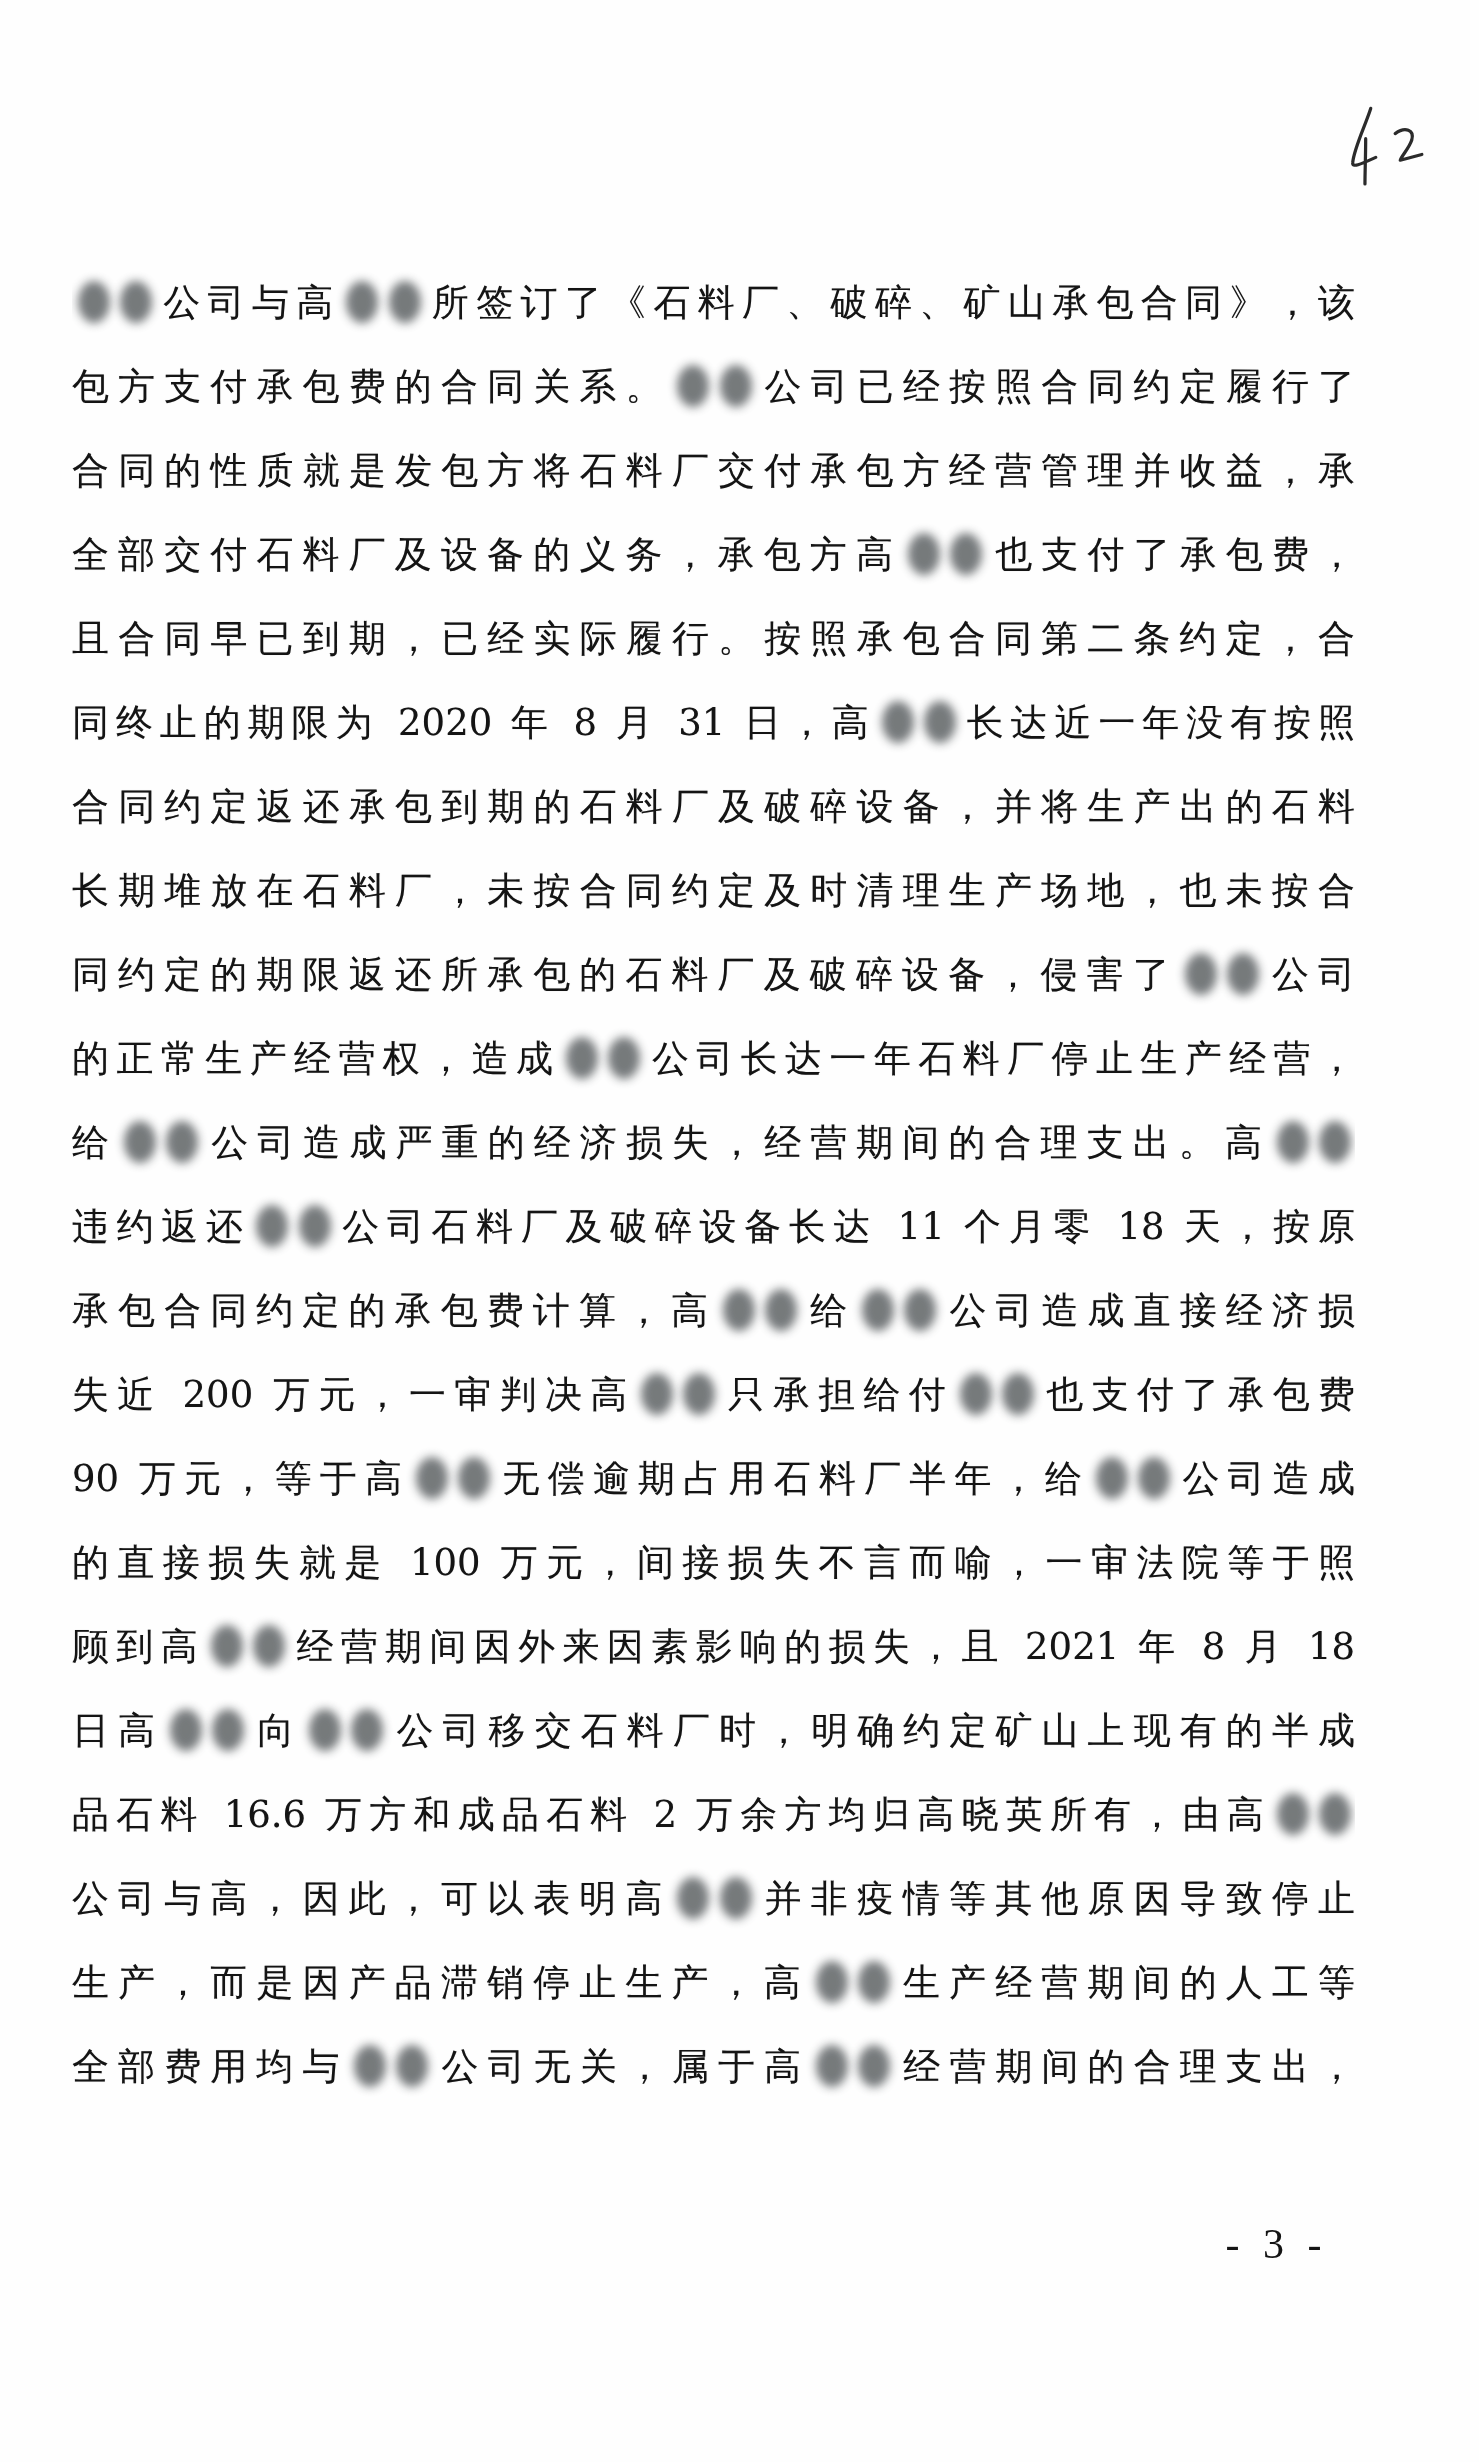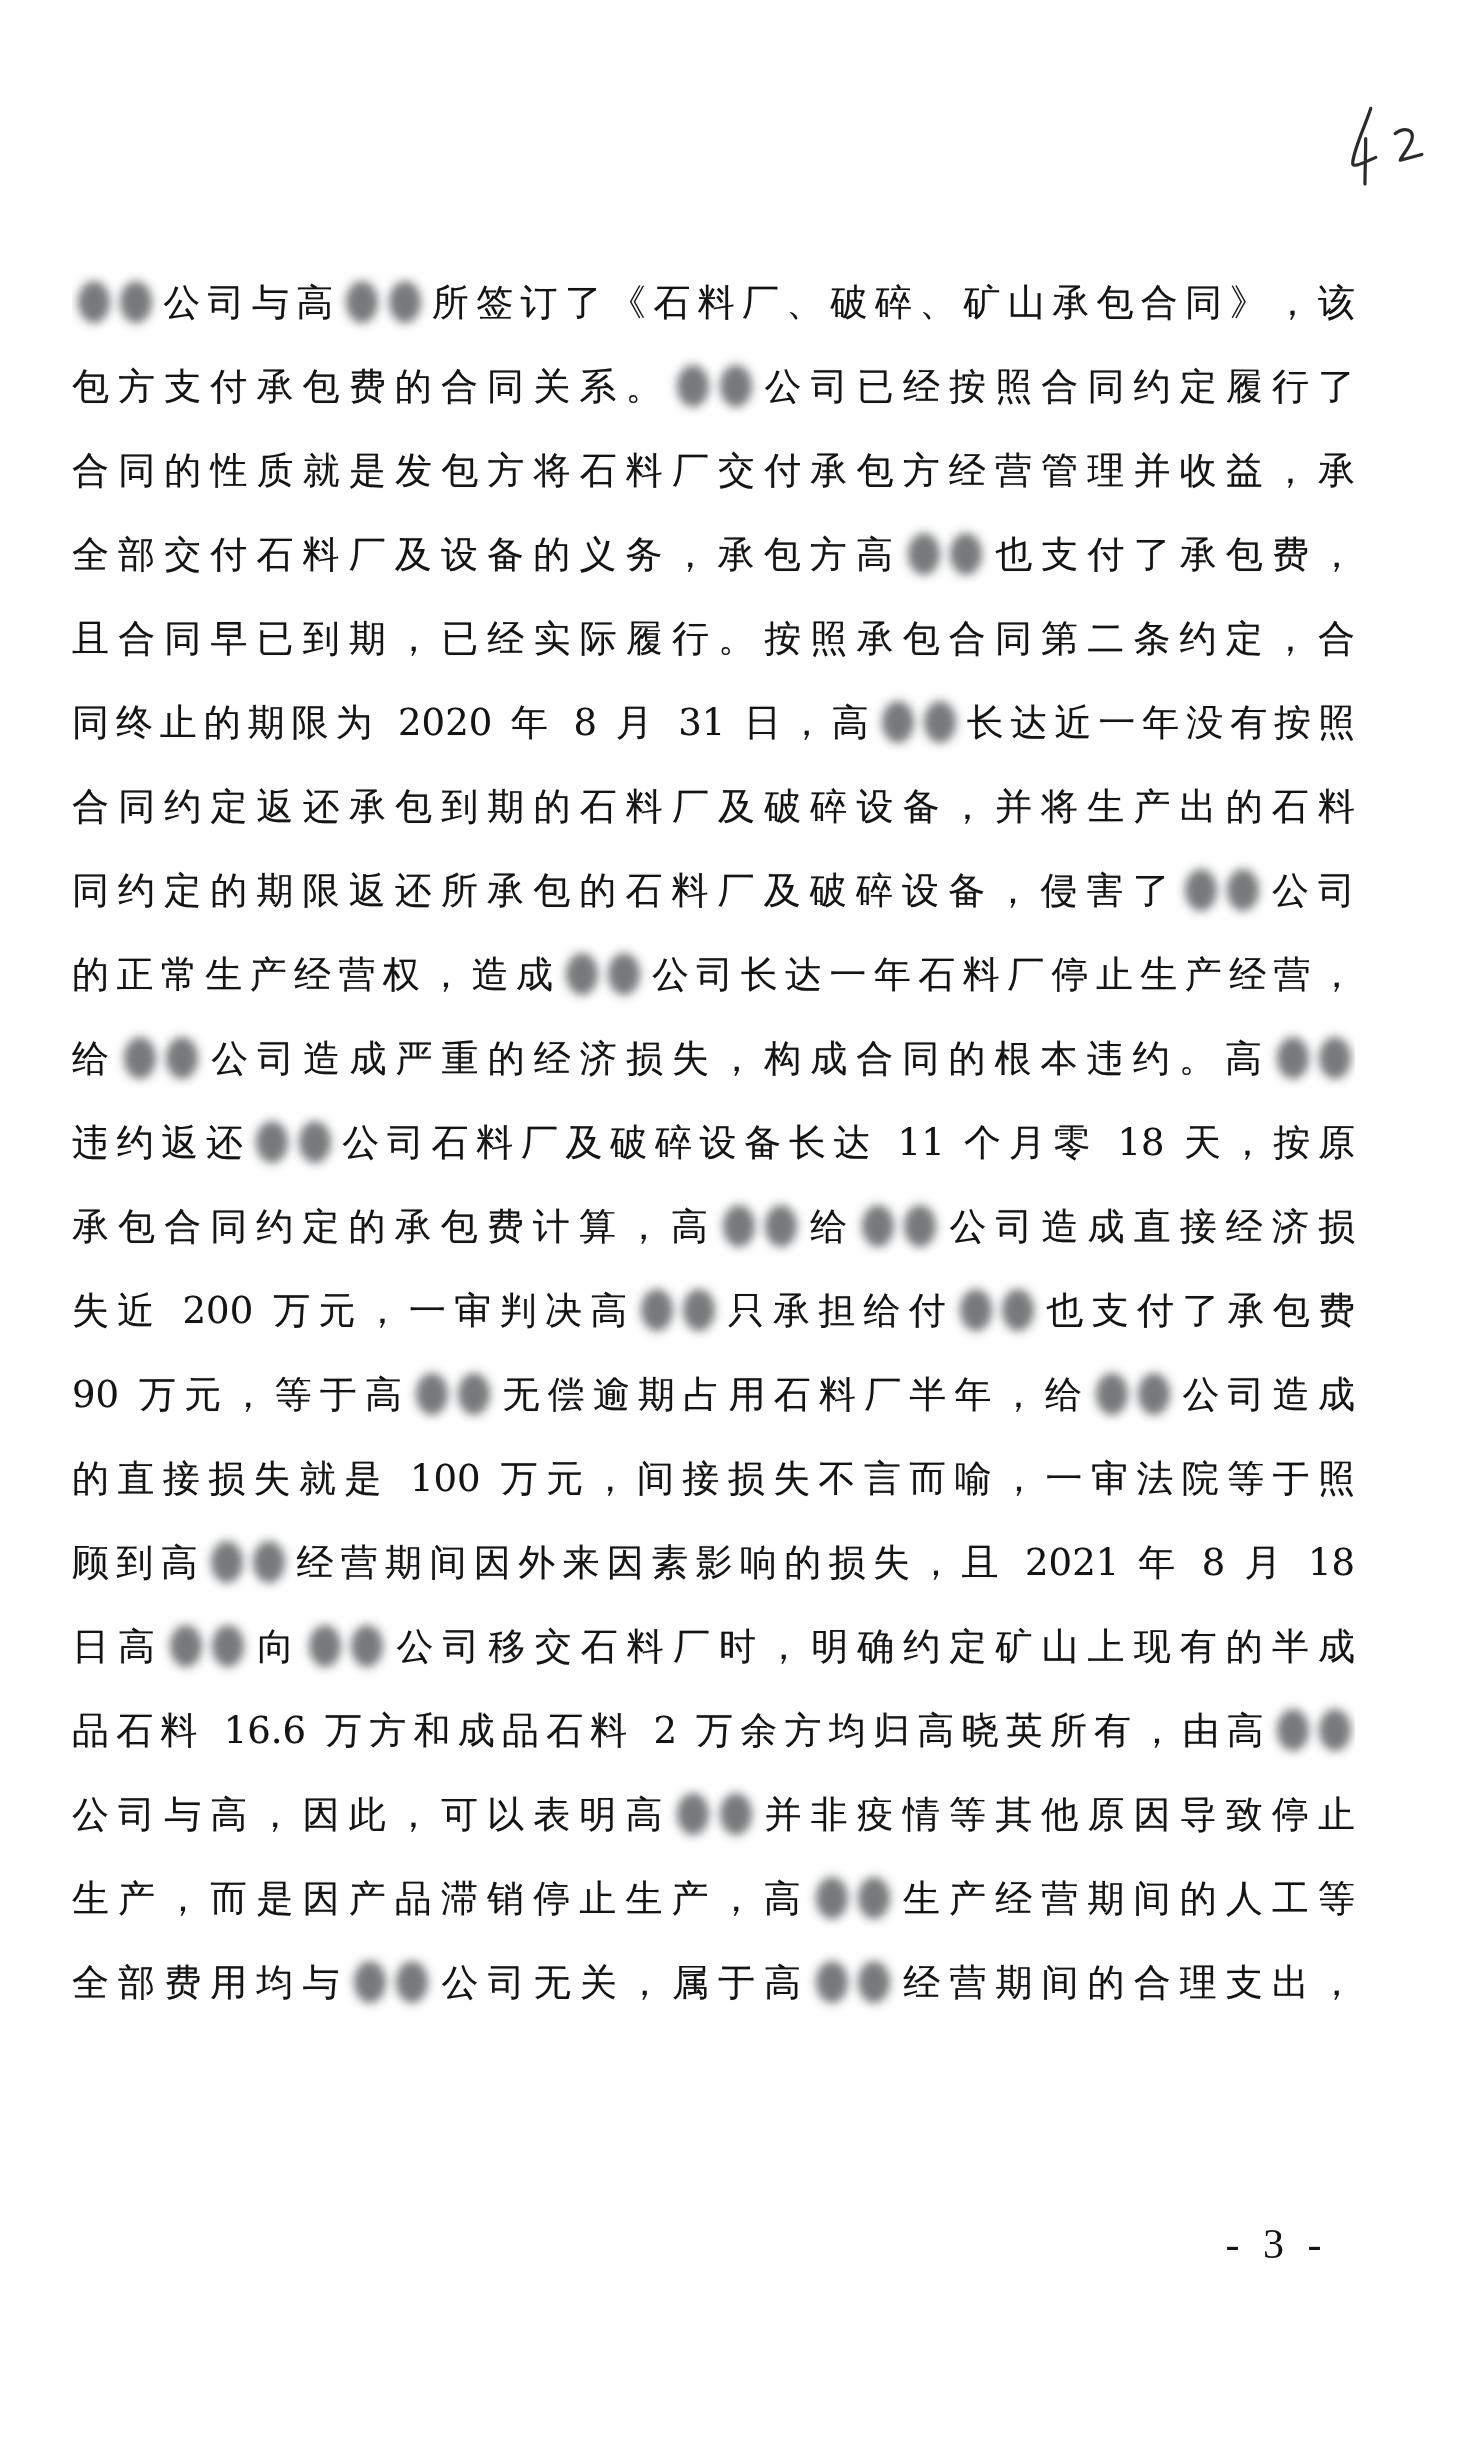--- a/index.html
+++ b/index.html
@@ -71,31 +71,34 @@
   </div>
 
   <div class="line">
     <span>同终止的期限为 2020 年 8 月 31 日，高</span><span class="redact"><span class="blob b1"></span><span class="blob b2"></span></span><span>长达近一年没有按照</span>
   </div>
 
   <div class="line">
     <span>合同约定返还承包到期的石料厂及破碎设备，并将生产出的石料</span>
   </div>
 
+  <div class="line">
+    <span>长期堆放在石料厂，未按合同约定及时清理生产场地，也未按合</span>
+  </div>
 
   <div class="line">
     <span>同约定的期限返还所承包的石料厂及破碎设备，侵害了</span><span class="redact"><span class="blob b1"></span><span class="blob b2"></span></span><span>公司</span>
   </div>
 
   <div class="line">
     <span>的正常生产经营权，造成</span><span class="redact"><span class="blob b1"></span><span class="blob b2"></span></span><span>公司长达一年石料厂停止生产经营，</span>
   </div>
 
   <div class="line">
-    <span>给</span><span class="redact"><span class="blob b1"></span><span class="blob b2"></span></span><span>公司造成严重的经济损失，构成合同的根本违约。高</span><span class="redact"><span class="blob b1"></span><span class="blob b2"></span></span>
+    <span>给</span><span class="redact"><span class="blob b1"></span><span class="blob b2"></span></span><span>公司造成严重的经济损失，经营期间的合理支出。高</span><span class="redact"><span class="blob b1"></span><span class="blob b2"></span></span>
   </div>
 
   <div class="line">
     <span>违约返还</span><span class="redact"><span class="blob b1"></span><span class="blob b2"></span></span><span>公司石料厂及破碎设备长达 11 个月零 18 天，按原</span>
   </div>
 
   <div class="line">
     <span>承包合同约定的承包费计算，高</span><span class="redact"><span class="blob b1"></span><span class="blob b2"></span></span><span>给</span><span class="redact"><span class="blob b1"></span><span class="blob b2"></span></span><span>公司造成直接经济损</span>
   </div>
 

